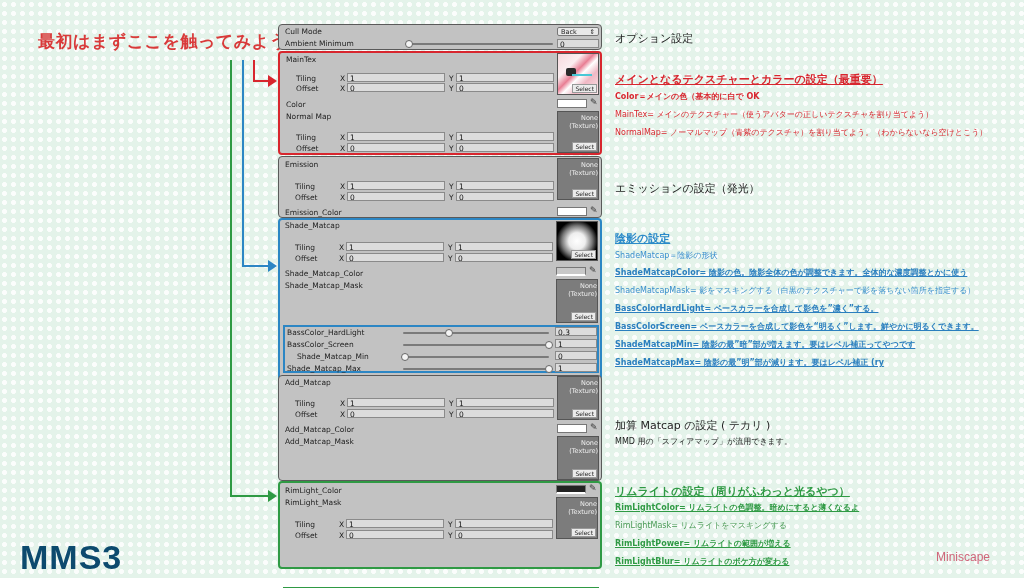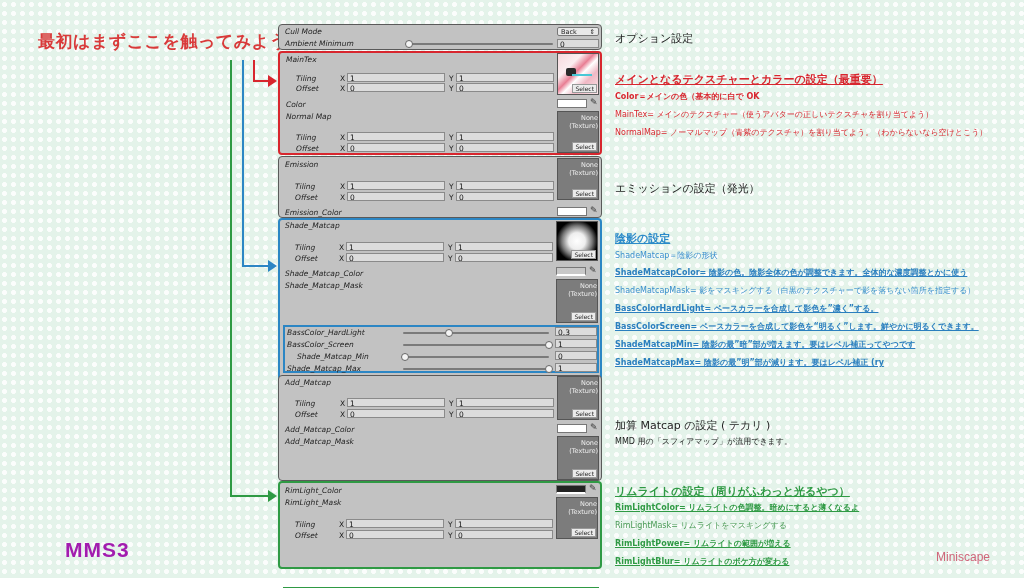--- a/index.html
+++ b/index.html
@@ -8,41 +8,41 @@
     background-color:#e4f3ea;
     background-image: radial-gradient(circle, rgba(255,255,255,0.85) 2.2px, transparent 2.6px);
     background-size: 9px 9px;
     font-family: "DejaVu Sans", sans-serif;
   }
   .bottom-strip { position:absolute; left:0; top:578px; width:1024px; height:10px; background:#fff; }
   .headline {
     position:absolute; left:38px; top:30px; font-size:17px; font-weight:bold; color:#d93a3a;
     letter-spacing:0.5px;
   }
-  .brand { position:absolute; left:20px; top:538px; font-size:21px; font-weight:bold; color:#a21caf;
-    font-family:"Liberation Sans", sans-serif; letter-spacing:1px;margin-left:45px; }
+  .brand { position:absolute; left:20px; top:538px; font-size:34px; font-weight:bold; color:#0c4a6e;
+    font-family:"Liberation Sans", sans-serif; letter-spacing:1px; }
   .miniscape { position:absolute; left:936px; top:550px; font-size:12px; color:#d0657a;
     font-family:"Liberation Sans", sans-serif; }
 
   
   .vline { position:absolute; width:2px; }
   .hline { position:absolute; height:2px; }
   .arrowhead { position:absolute; width:0; height:0; border-top:6px solid transparent; border-bottom:6px solid transparent; }
 
   
   .panel {
     position:absolute; left:278px; width:324px;
     background:#c2c2c2; border:1px solid #5a5a5a; border-radius:4px;
     font-family:"DejaVu Sans", sans-serif; font-size:7.5px; color:#1e1e1e;
     box-sizing:border-box;
   }
   .panel.red { border:2px solid #d8262e; }
   .panel.blue { border:2px solid #2c86c4; }
   .panel.green { border:2px solid #2f9a44; }
-  .lbl { position:absolute; white-space:nowrap;font-style:italic; }
+  .lbl { position:absolute; white-space:nowrap; }
   .fld {
     position:absolute; height:9px; background:#dcdcdc; border:1px solid #8a8a8a;
     font-size:7.5px; line-height:9px; padding-left:2px; box-sizing:border-box; color:#111;
   }
   .axis { position:absolute; font-size:7.5px; }
   .tex {
     position:absolute; width:42px; background:#7c7c7c; border:1px solid #555; box-sizing:border-box;
     color:#f0f0f0; font-size:6.5px; text-align:right; line-height:8px; padding-top:2px;
   }
   .tex .sel {

